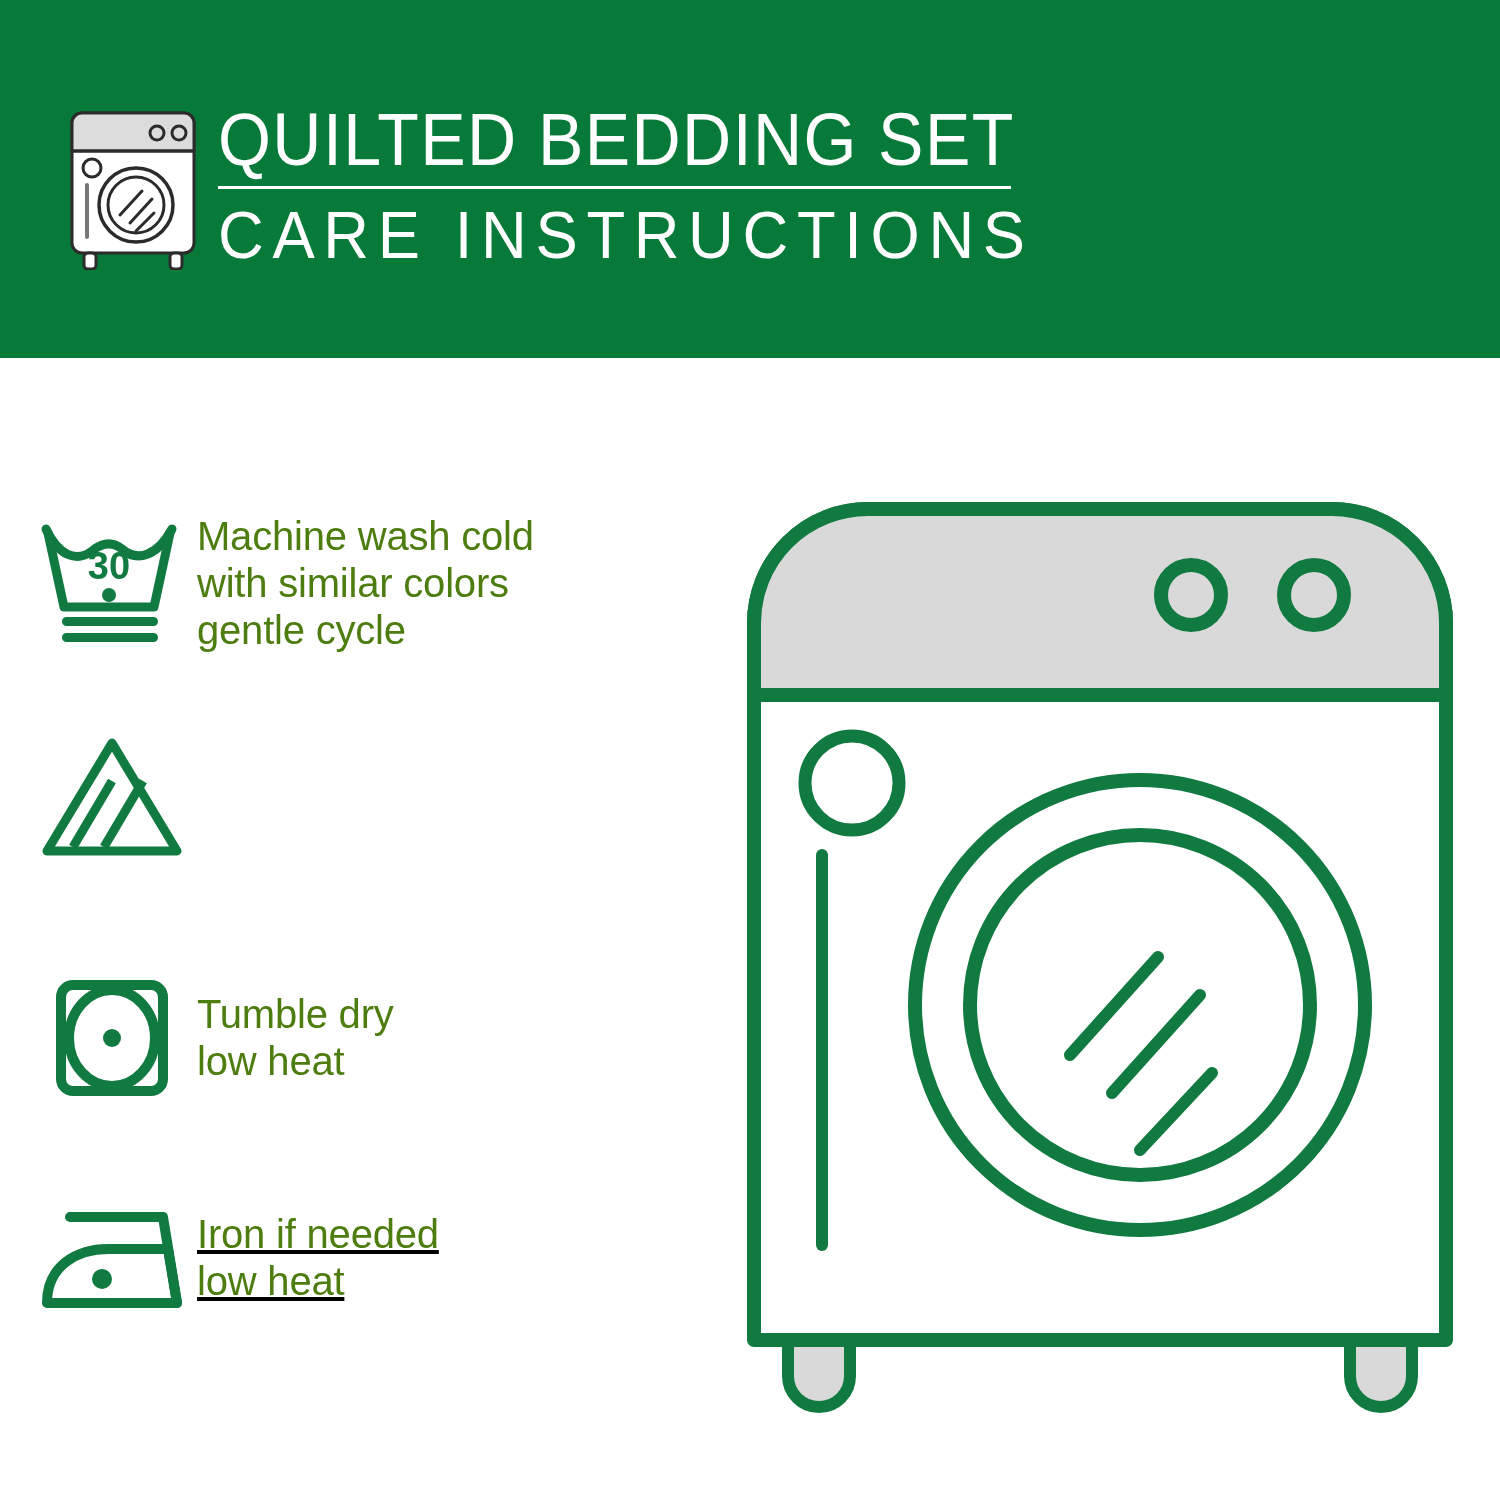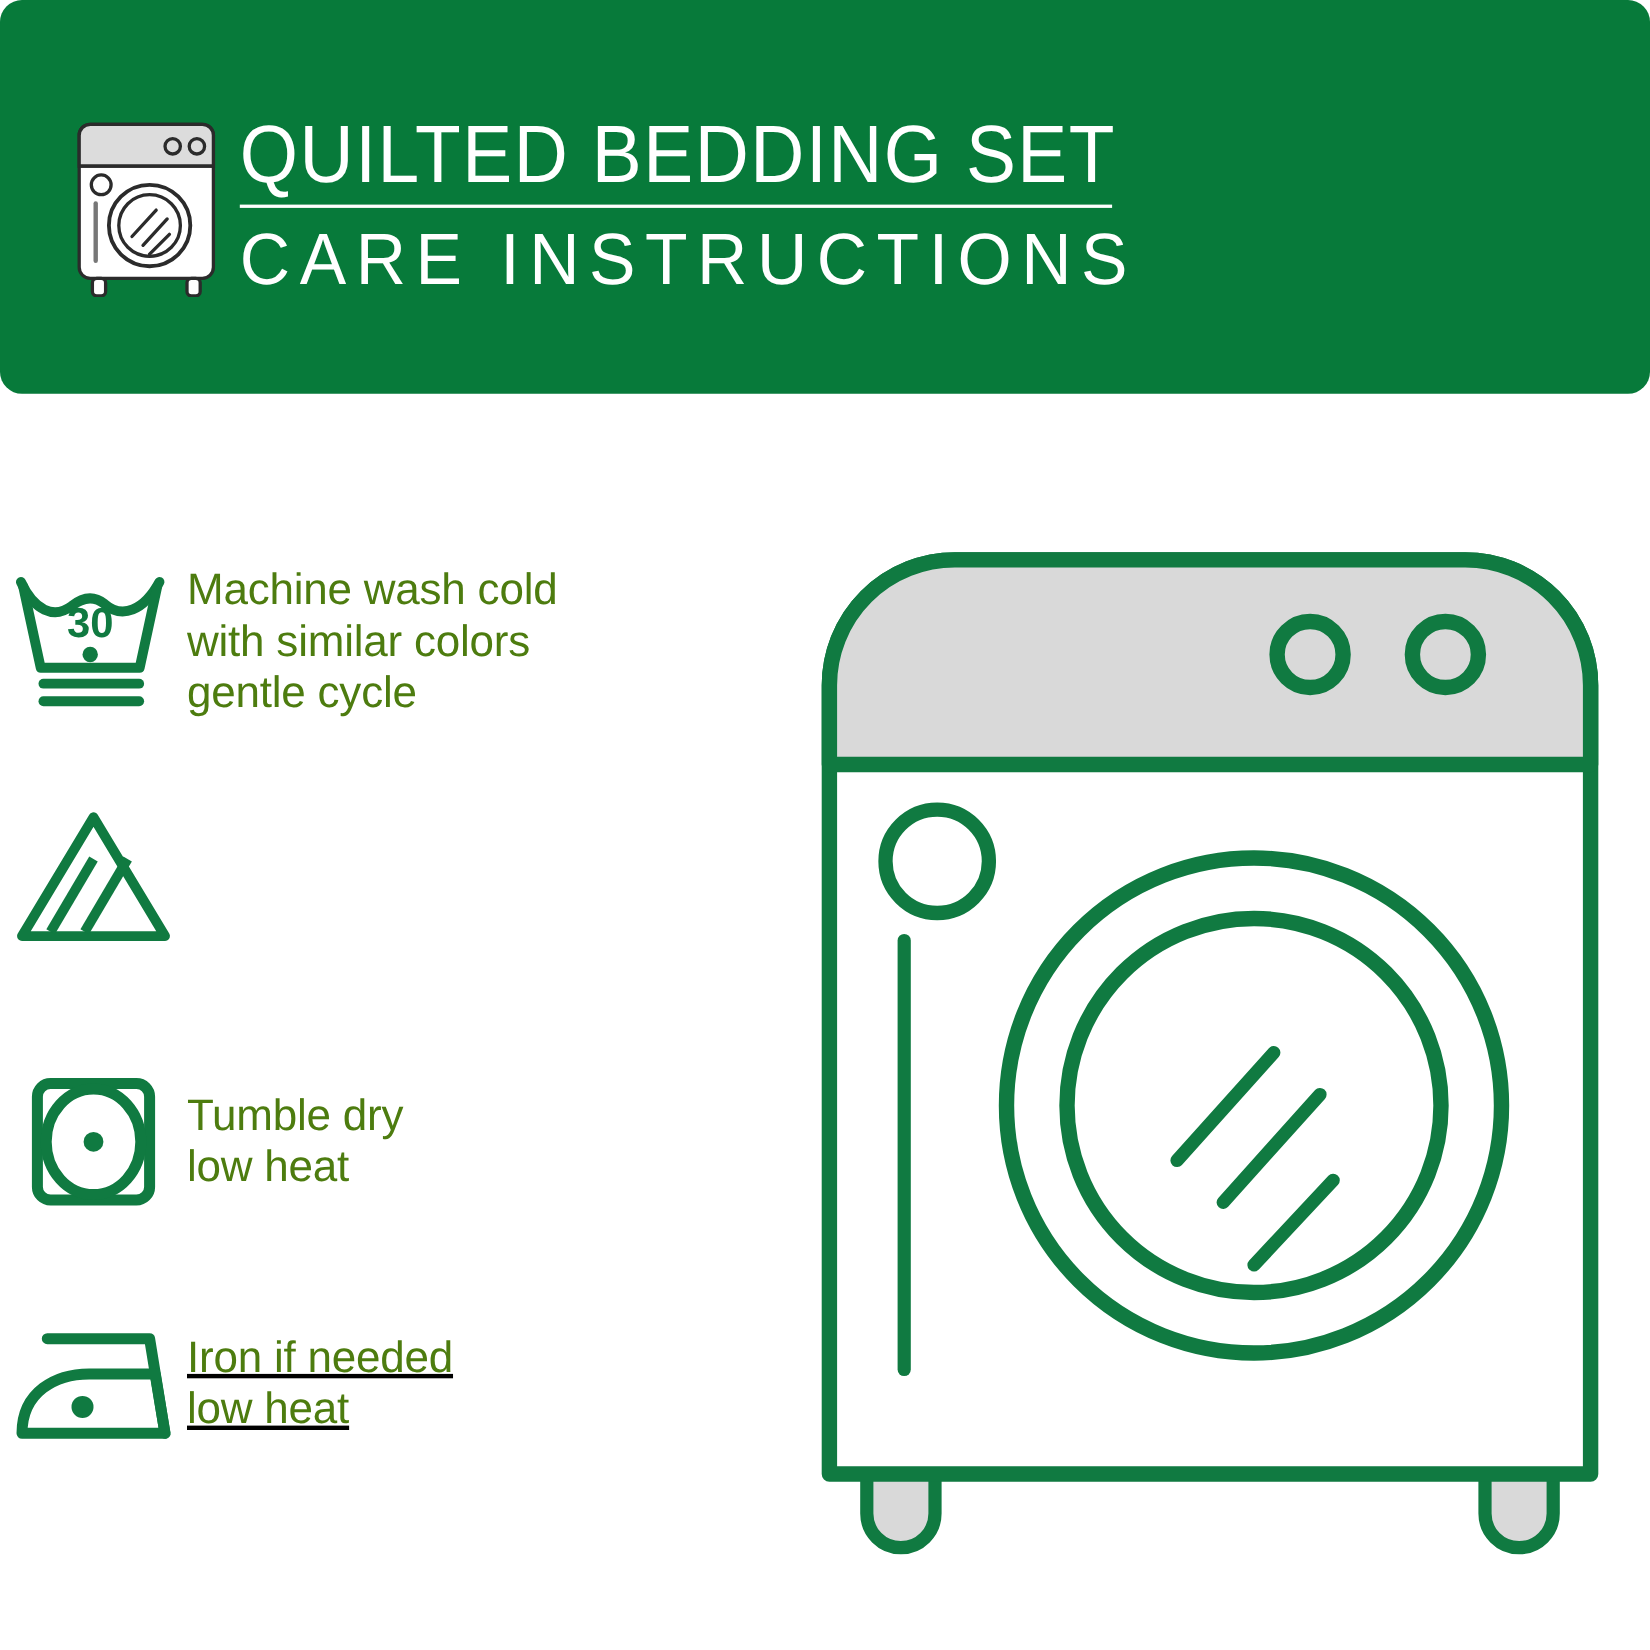--- a/index.html
+++ b/index.html
@@ -16,21 +16,20 @@
   }
 
   
   #header {
     position: absolute;
     left: 0;
     top: 0;
     width: 1500px;
     height: 358px;
     background: #077A3A;
-    border-radius: 20px;
   }
   #header-icon {
     position: absolute;
     left: 62px;
     top: 105px;
     width: 150px;
     height: 165px;
   }
   #header-text {
     position: absolute;
@@ -82,20 +81,21 @@
     width: 740px;
     display: flex;
     align-items: center;
   }
   .instr-symbol {
     width: 170px;
     flex: 0 0 170px;
     display: flex;
     align-items: center;
     justify-content: center;
+    padding-left: 27px;
   }
   .instr-label {
     font-family: "Liberation Sans", sans-serif;
     font-size: 40px;
     line-height: 47px;
     color: #4d7c0f;
     font-weight: 400;
     letter-spacing: -0.2px;
     white-space: pre-line;
   }

